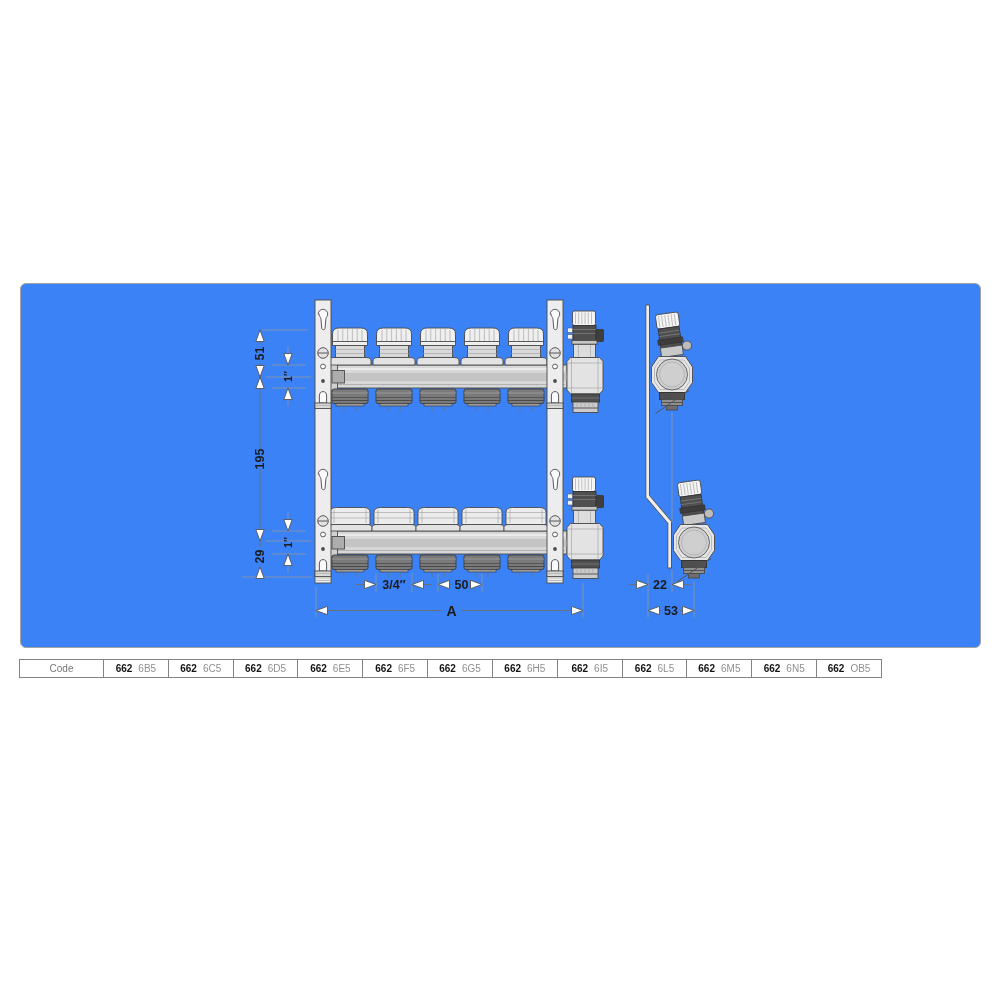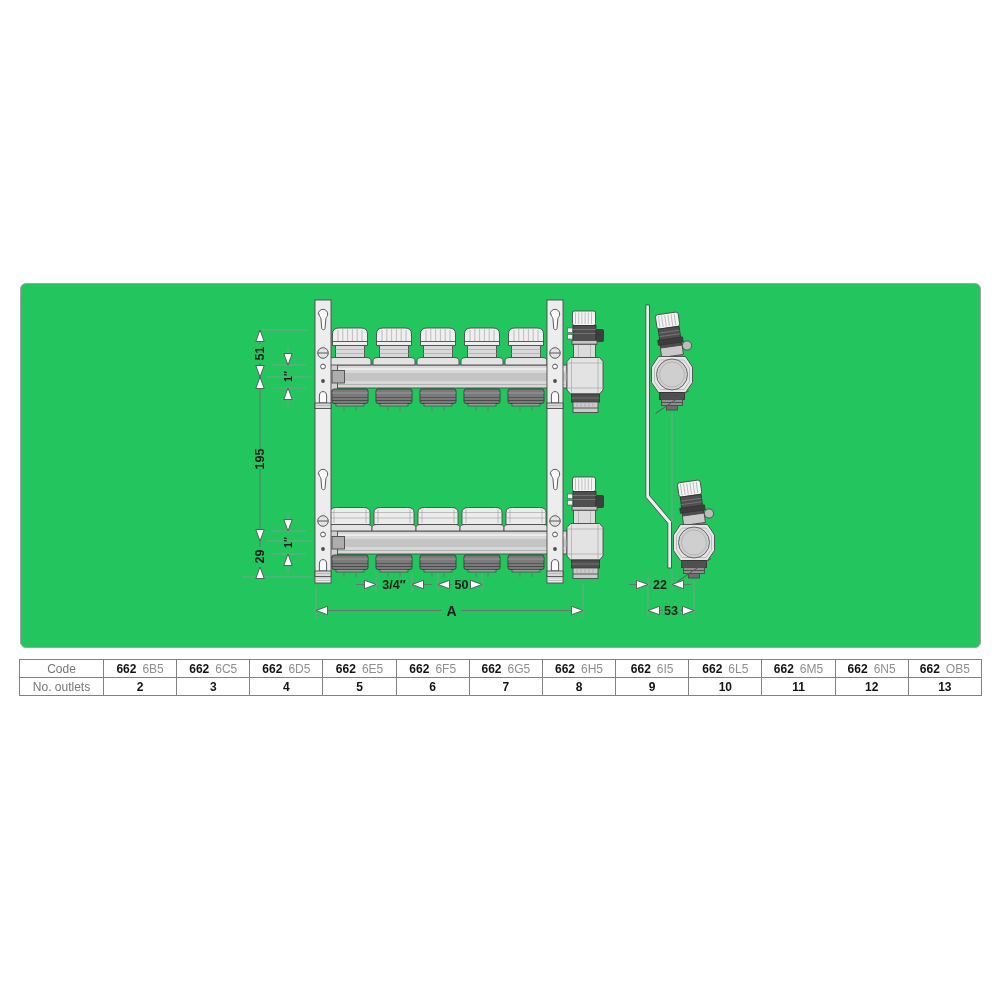--- a/index.html
+++ b/index.html
@@ -1,19 +1,19 @@
 <!DOCTYPE html>
 <html><head>
 <meta charset="utf-8">
 <style>
   html,body{margin:0;padding:0;background:#fff;}
   body{width:1000px;height:1000px;position:relative;font-family:"Liberation Sans",sans-serif;}
 
   .diagram-box{position:absolute;left:20px;top:283px;width:959px;height:363px;
-    border:1px solid #a3a3a3;border-radius:6px;background:#22c55e;}
+    border:1px solid #a3a3a3;border-radius:6px;background:#3b82f6;}
   .diagram-box svg{display:block;}
 
   
   .s1{stroke:#4a4a4a;stroke-width:.9;}
   .sthin{stroke:#a8a8a8;stroke-width:.7;}
   .fw{fill:#fcfcfc;}
   .fnone{fill:none;}
   .rail{fill:#ededed;}
   .bar{fill:#d7d7d7;}
   .cap{fill:#efefef;}
@@ -22,22 +22,22 @@
   .nutf{fill:#7a7a7a;stroke:#3a3a3a;stroke-width:.9;}
   .dark{fill:#4f4f4f;stroke:#333;stroke-width:.9;}
   .ext{stroke:#9a9a9a;stroke-width:.75;fill:none;}
   .dim{stroke:#6e6e6e;stroke-width:.9;fill:none;}
   .arr{fill:#fff;stroke:#555;stroke-width:.9;}
   .dimtext{font-weight:bold;fill:#1b1b1b;font-size:12.5px;font-family:"Liberation Sans",sans-serif;}
   .small{font-size:10.5px;}
   .big{font-size:14px;}
 
   
-  .spec{position:absolute;left:19px;top:659px;width:963px;border-collapse:collapse;
-    table-layout:fixed;font-size:12px;background:#fff;border:1.5px solid #5a5a5a;}
+  .spec{position:absolute;left:19px;top:659px;width:863px;border-collapse:collapse;
+    table-layout:fixed;font-size:10px;background:#fff;border:1.5px solid #5a5a5a;}
   .spec td{border:1px solid #828282;height:17px;text-align:center;vertical-align:middle;
     padding:0 1px;white-space:nowrap;overflow:hidden;}
   .spec col.c0{width:84px;}
   .spec td.lbl{color:#767676;font-weight:400;}
   .code-pre{font-weight:700;color:#141414;}
   .code-suf{color:#8f8f8f;margin-left:6px;}
   .spec td.outlets{font-weight:700;color:#141414;}
   .spec td.total{color:#8a8a8a;}
 </style>
 </head>
@@ -300,29 +300,14 @@
       <td><span class="code-pre">662</span><span class="code-suf">6E5</span></td>
       <td><span class="code-pre">662</span><span class="code-suf">6F5</span></td>
       <td><span class="code-pre">662</span><span class="code-suf">6G5</span></td>
       <td><span class="code-pre">662</span><span class="code-suf">6H5</span></td>
       <td><span class="code-pre">662</span><span class="code-suf">6I5</span></td>
       <td><span class="code-pre">662</span><span class="code-suf">6L5</span></td>
       <td><span class="code-pre">662</span><span class="code-suf">6M5</span></td>
       <td><span class="code-pre">662</span><span class="code-suf">6N5</span></td>
       <td><span class="code-pre">662</span><span class="code-suf">OB5</span></td>
     </tr>
-    <tr>
-      <td class="lbl">No. outlets</td>
-      <td class="outlets">2</td>
-      <td class="outlets">3</td>
-      <td class="outlets">4</td>
-      <td class="outlets">5</td>
-      <td class="outlets">6</td>
-      <td class="outlets">7</td>
-      <td class="outlets">8</td>
-      <td class="outlets">9</td>
-      <td class="outlets">10</td>
-      <td class="outlets">11</td>
-      <td class="outlets">12</td>
-      <td class="outlets">13</td>
-    </tr>
   </tbody>
 </table>
 
 </body></html>

